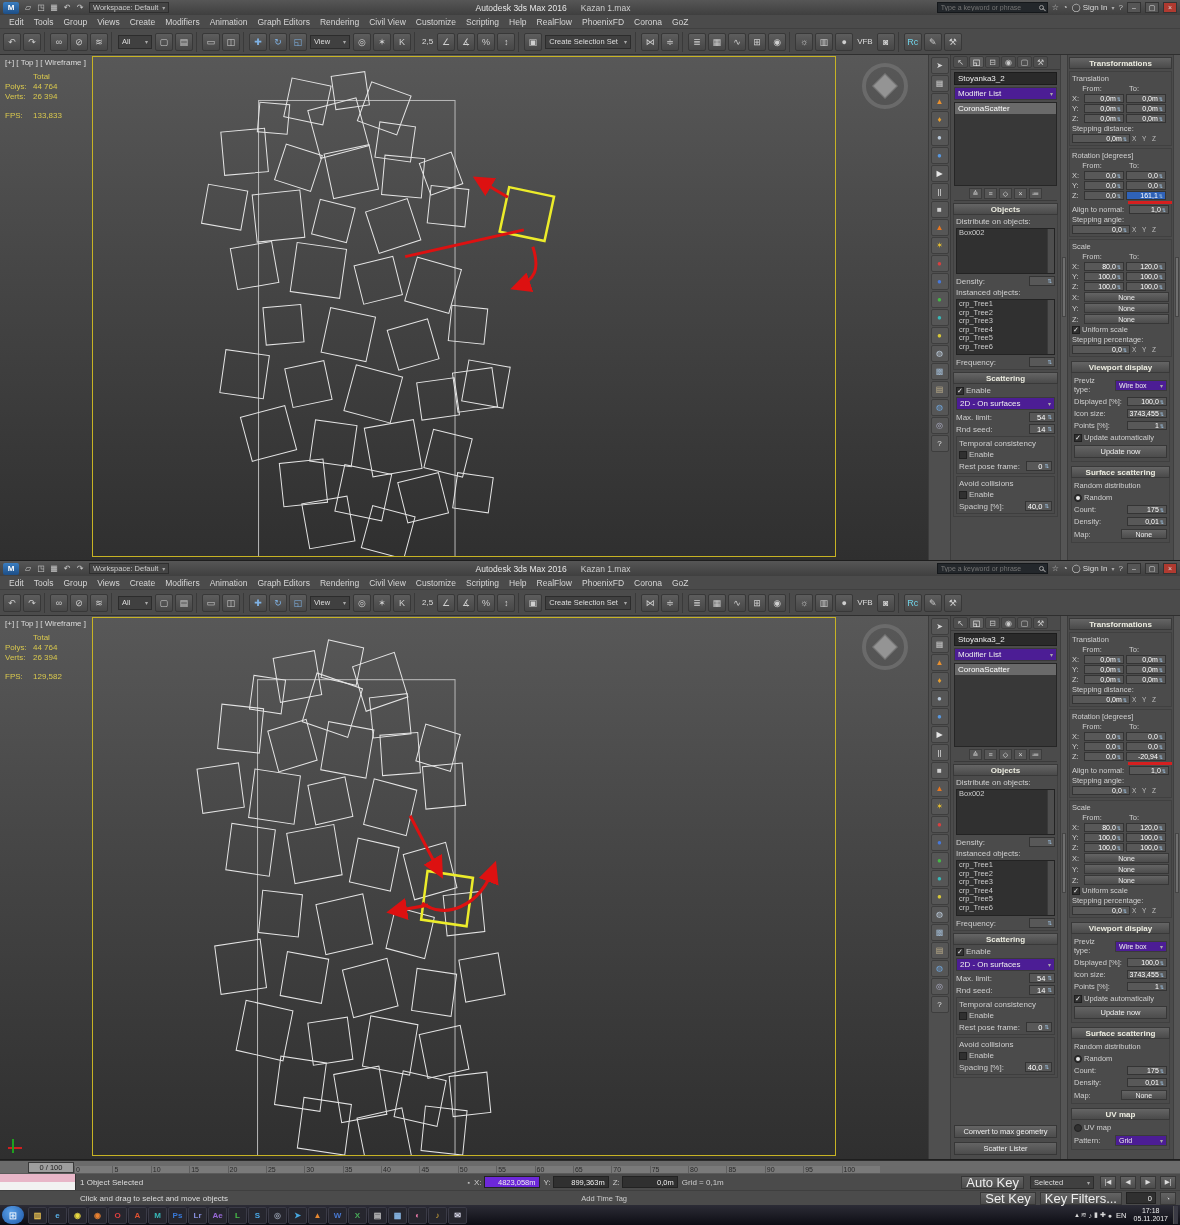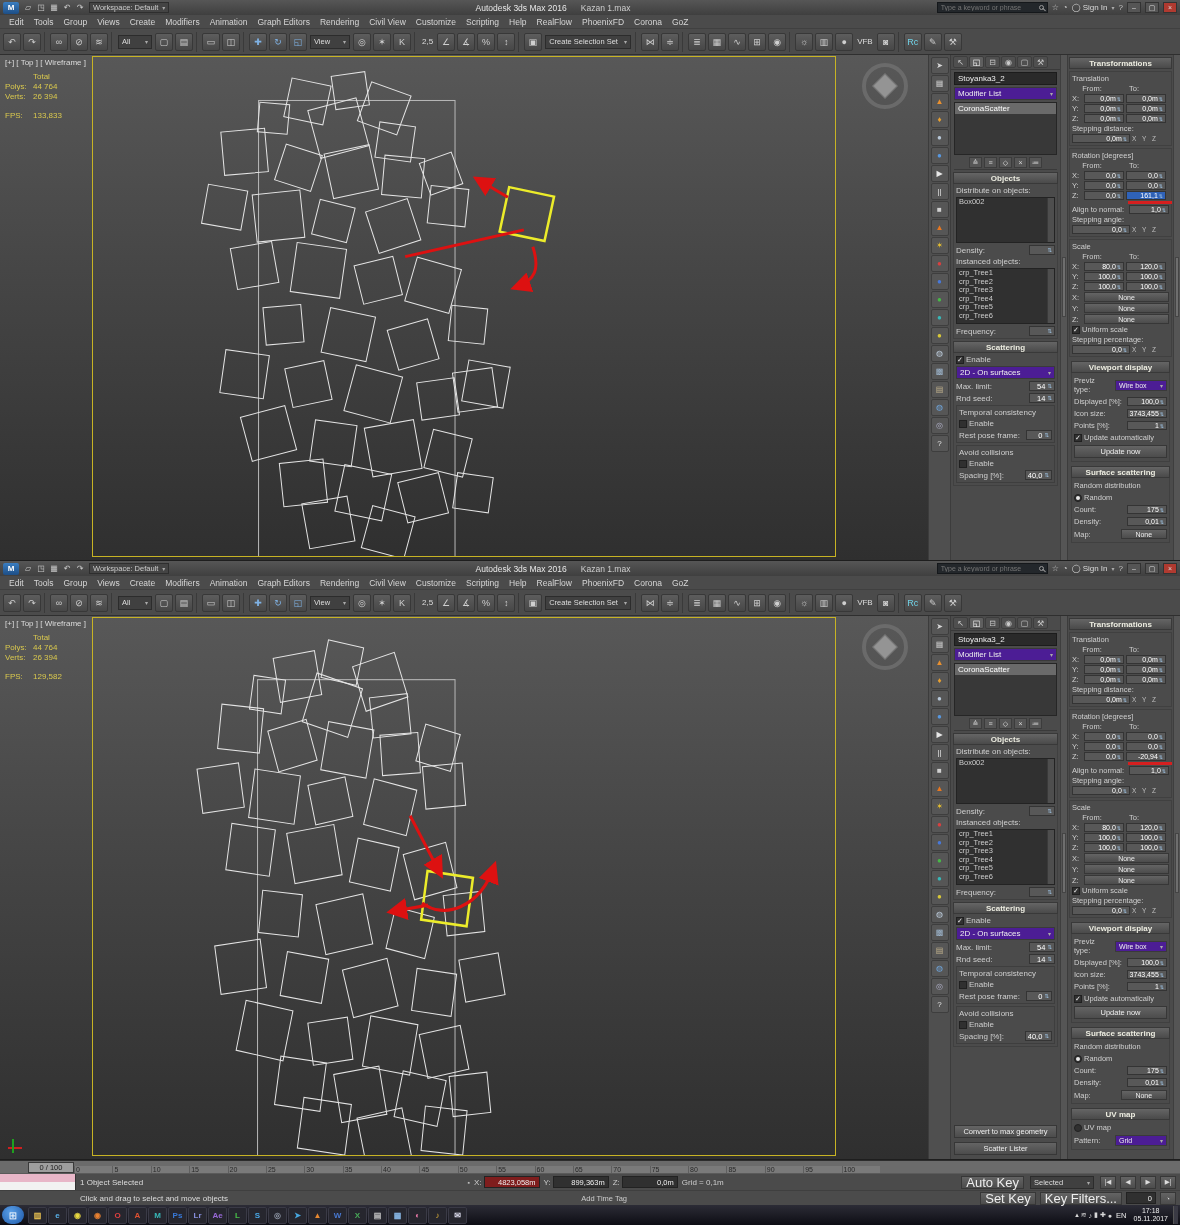--- a/index.html
+++ b/index.html
@@ -54,21 +54,21 @@
 .icon-strip{flex:0 0 22px;background:#4f4f4f;border-left:1px solid #3c3c3c;display:flex;flex-direction:column;align-items:center;padding-top:2px;gap:1px;overflow:hidden}
 .si{width:18px;height:17px;background:#565656;border:1px solid #3e3e3e;border-radius:2px;display:flex;align-items:center;justify-content:center;font-size:8px}
 
 .cmd-panel{flex:0 0 110px;background:#4b4b4b;border-left:1px solid #3c3c3c;display:flex;flex-direction:column;font-size:8px;overflow:hidden}
 .cp-tabs{height:15px;display:flex;align-items:center;padding:0 2px;gap:1px;border-bottom:1px solid #3a3a3a}
 .cpt{width:15px;height:12px;display:inline-flex;align-items:center;justify-content:center;font-size:8px;color:#c9c9c9;background:#4f4f4f;border:1px solid #3d3d3d;border-radius:2px}
 .cpt.on{background:#5f5f5f;color:#fff}
 .obj-name{height:13px;margin:2px 3px 1px;background:#2a2a2a;border:1px solid #1c1c1c;color:#eee;padding:1px 3px;font-size:8px}
 .dd{display:flex;align-items:center;justify-content:space-between;background:#4c1d95;border:1px solid #3a3a3a;height:13px;padding:0 3px;color:#eee}
 .mod-list{margin:1px 3px}
-.stack{height:53px;margin:1px 3px;background:#383838;border:1px solid #262626;overflow:hidden}
+.stack{height:84px;margin:1px 3px;background:#383838;border:1px solid #262626;overflow:hidden}
 .sti{height:11px;padding:0 3px;color:#ddd;display:flex;align-items:center}
 .sti.on{background:#6a6a6a;color:#fff}
 .stack-btns{height:14px;display:flex;align-items:center;justify-content:center;gap:2px;border-bottom:1px solid #3a3a3a;margin:0 3px}
 .sbi{width:13px;height:11px;background:#565656;border:1px solid #3c3c3c;display:inline-flex;align-items:center;justify-content:center;font-size:7px;color:#cc}
 .rollout{margin:2px 2px 0}
 .ro-h{height:12px;background:linear-gradient(#656565,#4a4a4a);border:1px solid #393939;display:flex;align-items:center;justify-content:center;font-size:8px;color:#ecece0;font-weight:bold}
 .ro-c{border:1px solid #404040;border-top:none;padding:2px;display:flex;flex-direction:column;gap:2px}
 .lbl{color:#cfcfcf}
 .row{display:flex;align-items:center;gap:2px}
 .grow{flex:1}
@@ -118,21 +118,21 @@
 .sr1{height:17px;display:flex;align-items:center;background:#4b4b4b;border-top:1px solid #5a5a5a;gap:4px;padding-right:4px}
 .sr2{height:15px;display:flex;align-items:center;background:#4b4b4b;border-top:1px solid #3f3f3f;gap:4px;padding-right:4px}
 .listener{width:76px;align-self:stretch;display:flex;flex-direction:column;border-right:1px solid #333}
 .lpink{flex:1;background:#e8b6c8}
 .lwhite{flex:1;background:#f2f2f2}
 .stxt{font-size:8px;color:#ddd;width:150px}
 .fx{flex:1}
 .lockic{font-size:7px;color:#bbb}
 .crd{display:inline-flex;align-items:center;gap:2px;font-size:8px;color:#ccc}
 .cfld{background:#303030;border:1px solid #222;color:#eee;height:12px;min-width:56px;display:inline-flex;align-items:center;justify-content:flex-end;padding:0 3px;font-size:7.5px}
-.cfld.xsel{background:#7f1d1d}
+.cfld.xsel{background:#6d28d9}
 .cfld.frame{min-width:30px}
 .gridlbl{font-size:8px;color:#ccc}
 .skbtn{height:13px;background:linear-gradient(#646464,#4c4c4c);border:1px solid #373737;color:#eee;display:inline-flex;align-items:center;padding:0 4px;font-size:13px}
 .skbtn.ak{min-width:40px;justify-content:center}
 .seldd{width:64px;height:13px}
 .pb{width:16px;height:13px;background:linear-gradient(#646464,#4c4c4c);border:1px solid #373737;color:#ddd;display:inline-flex;align-items:center;justify-content:center;font-size:6.5px}
 .prompt{font-size:8px;color:#ddd;margin-left:80px}
 .timetag{font-size:7.5px;color:#ccc}
 
 .taskbar{height:20px;display:flex;align-items:center;background:linear-gradient(#2c2c36,#0d0d14);gap:2px;padding:0 2px}

